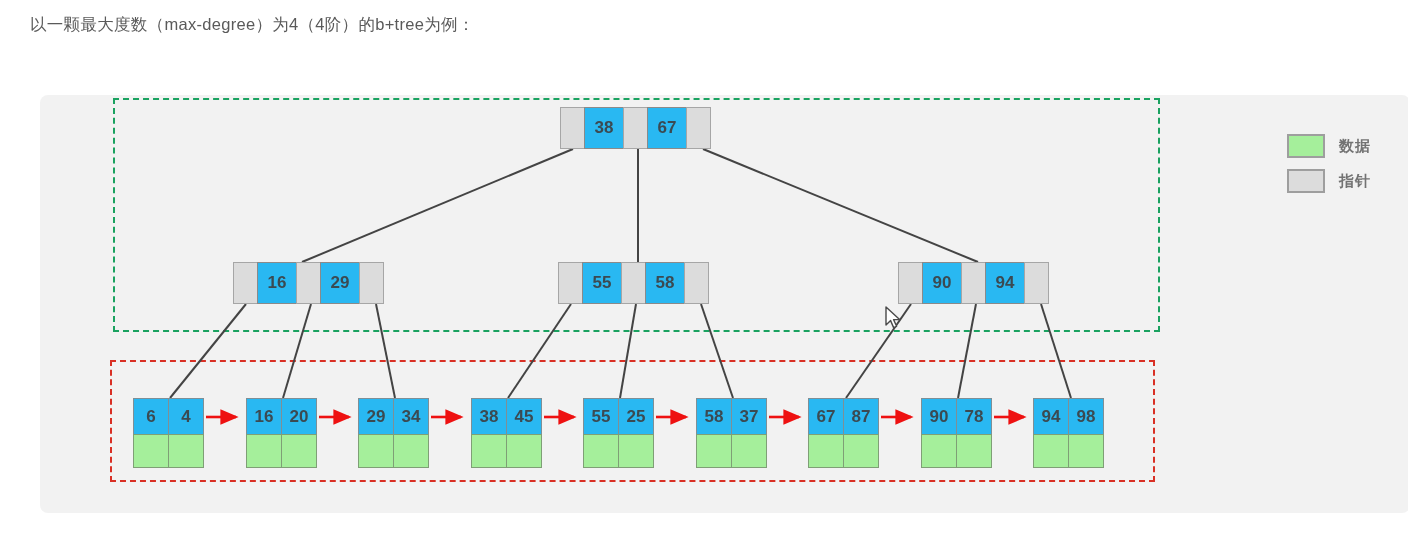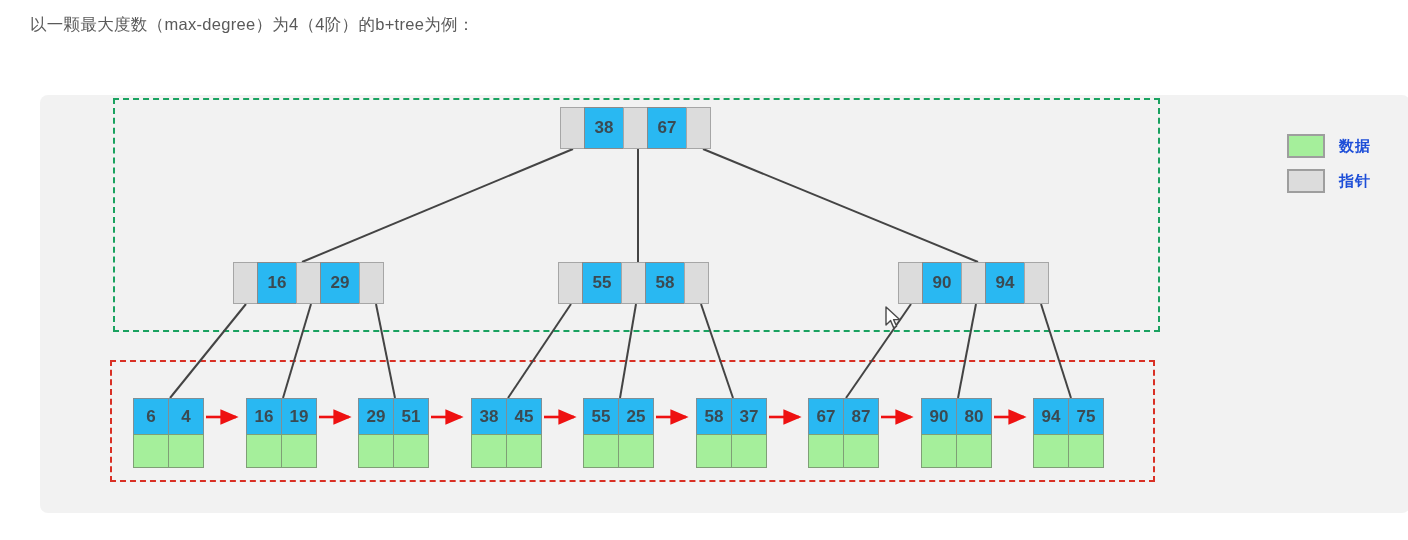--- a/index.html
+++ b/index.html
@@ -108,21 +108,21 @@
     display: flex; align-items: center;
     margin-bottom: 11px;
   }
   .legend-swatch {
     width: 38px; height: 24px;
     border: 2px solid #9e9e9e;
     margin-right: 14px;
   }
   .legend-label {
     font-size: 15px;
-    color: #1d4ed8;
+    color: #737373;
     letter-spacing: 1px;
   }
 
   
   .cursor { position: absolute; left: 884px; top: 306px; z-index: 9; }
 </style>
 </head>
 <body>
 
 <div id="root">
@@ -210,32 +210,32 @@
       </div>
       <div class="drow">
         <div class="dcell"></div>
         <div class="dcell"></div>
       </div>
     </div>
 
     <div class="leaf" style="left:207px; top:303px;">
       <div class="krow">
         <div class="kcell">16</div>
-        <div class="kcell">19</div>
+        <div class="kcell">20</div>
       </div>
       <div class="drow">
         <div class="dcell"></div>
         <div class="dcell"></div>
       </div>
     </div>
 
     <div class="leaf" style="left:319px; top:303px;">
       <div class="krow">
         <div class="kcell">29</div>
-        <div class="kcell">51</div>
+        <div class="kcell">34</div>
       </div>
       <div class="drow">
         <div class="dcell"></div>
         <div class="dcell"></div>
       </div>
     </div>
 
     <div class="leaf" style="left:432px; top:303px;">
       <div class="krow">
         <div class="kcell">38</div>
@@ -276,32 +276,32 @@
       </div>
       <div class="drow">
         <div class="dcell"></div>
         <div class="dcell"></div>
       </div>
     </div>
 
     <div class="leaf" style="left:882px; top:303px;">
       <div class="krow">
         <div class="kcell">90</div>
-        <div class="kcell">80</div>
+        <div class="kcell">78</div>
       </div>
       <div class="drow">
         <div class="dcell"></div>
         <div class="dcell"></div>
       </div>
     </div>
 
     <div class="leaf" style="left:994px; top:303px;">
       <div class="krow">
         <div class="kcell">94</div>
-        <div class="kcell">75</div>
+        <div class="kcell">98</div>
       </div>
       <div class="drow">
         <div class="dcell"></div>
         <div class="dcell"></div>
       </div>
     </div>
 
     <div class="legend">
       <div class="legend-row">
         <div class="legend-swatch" style="background:#a5ef9b;"></div>

